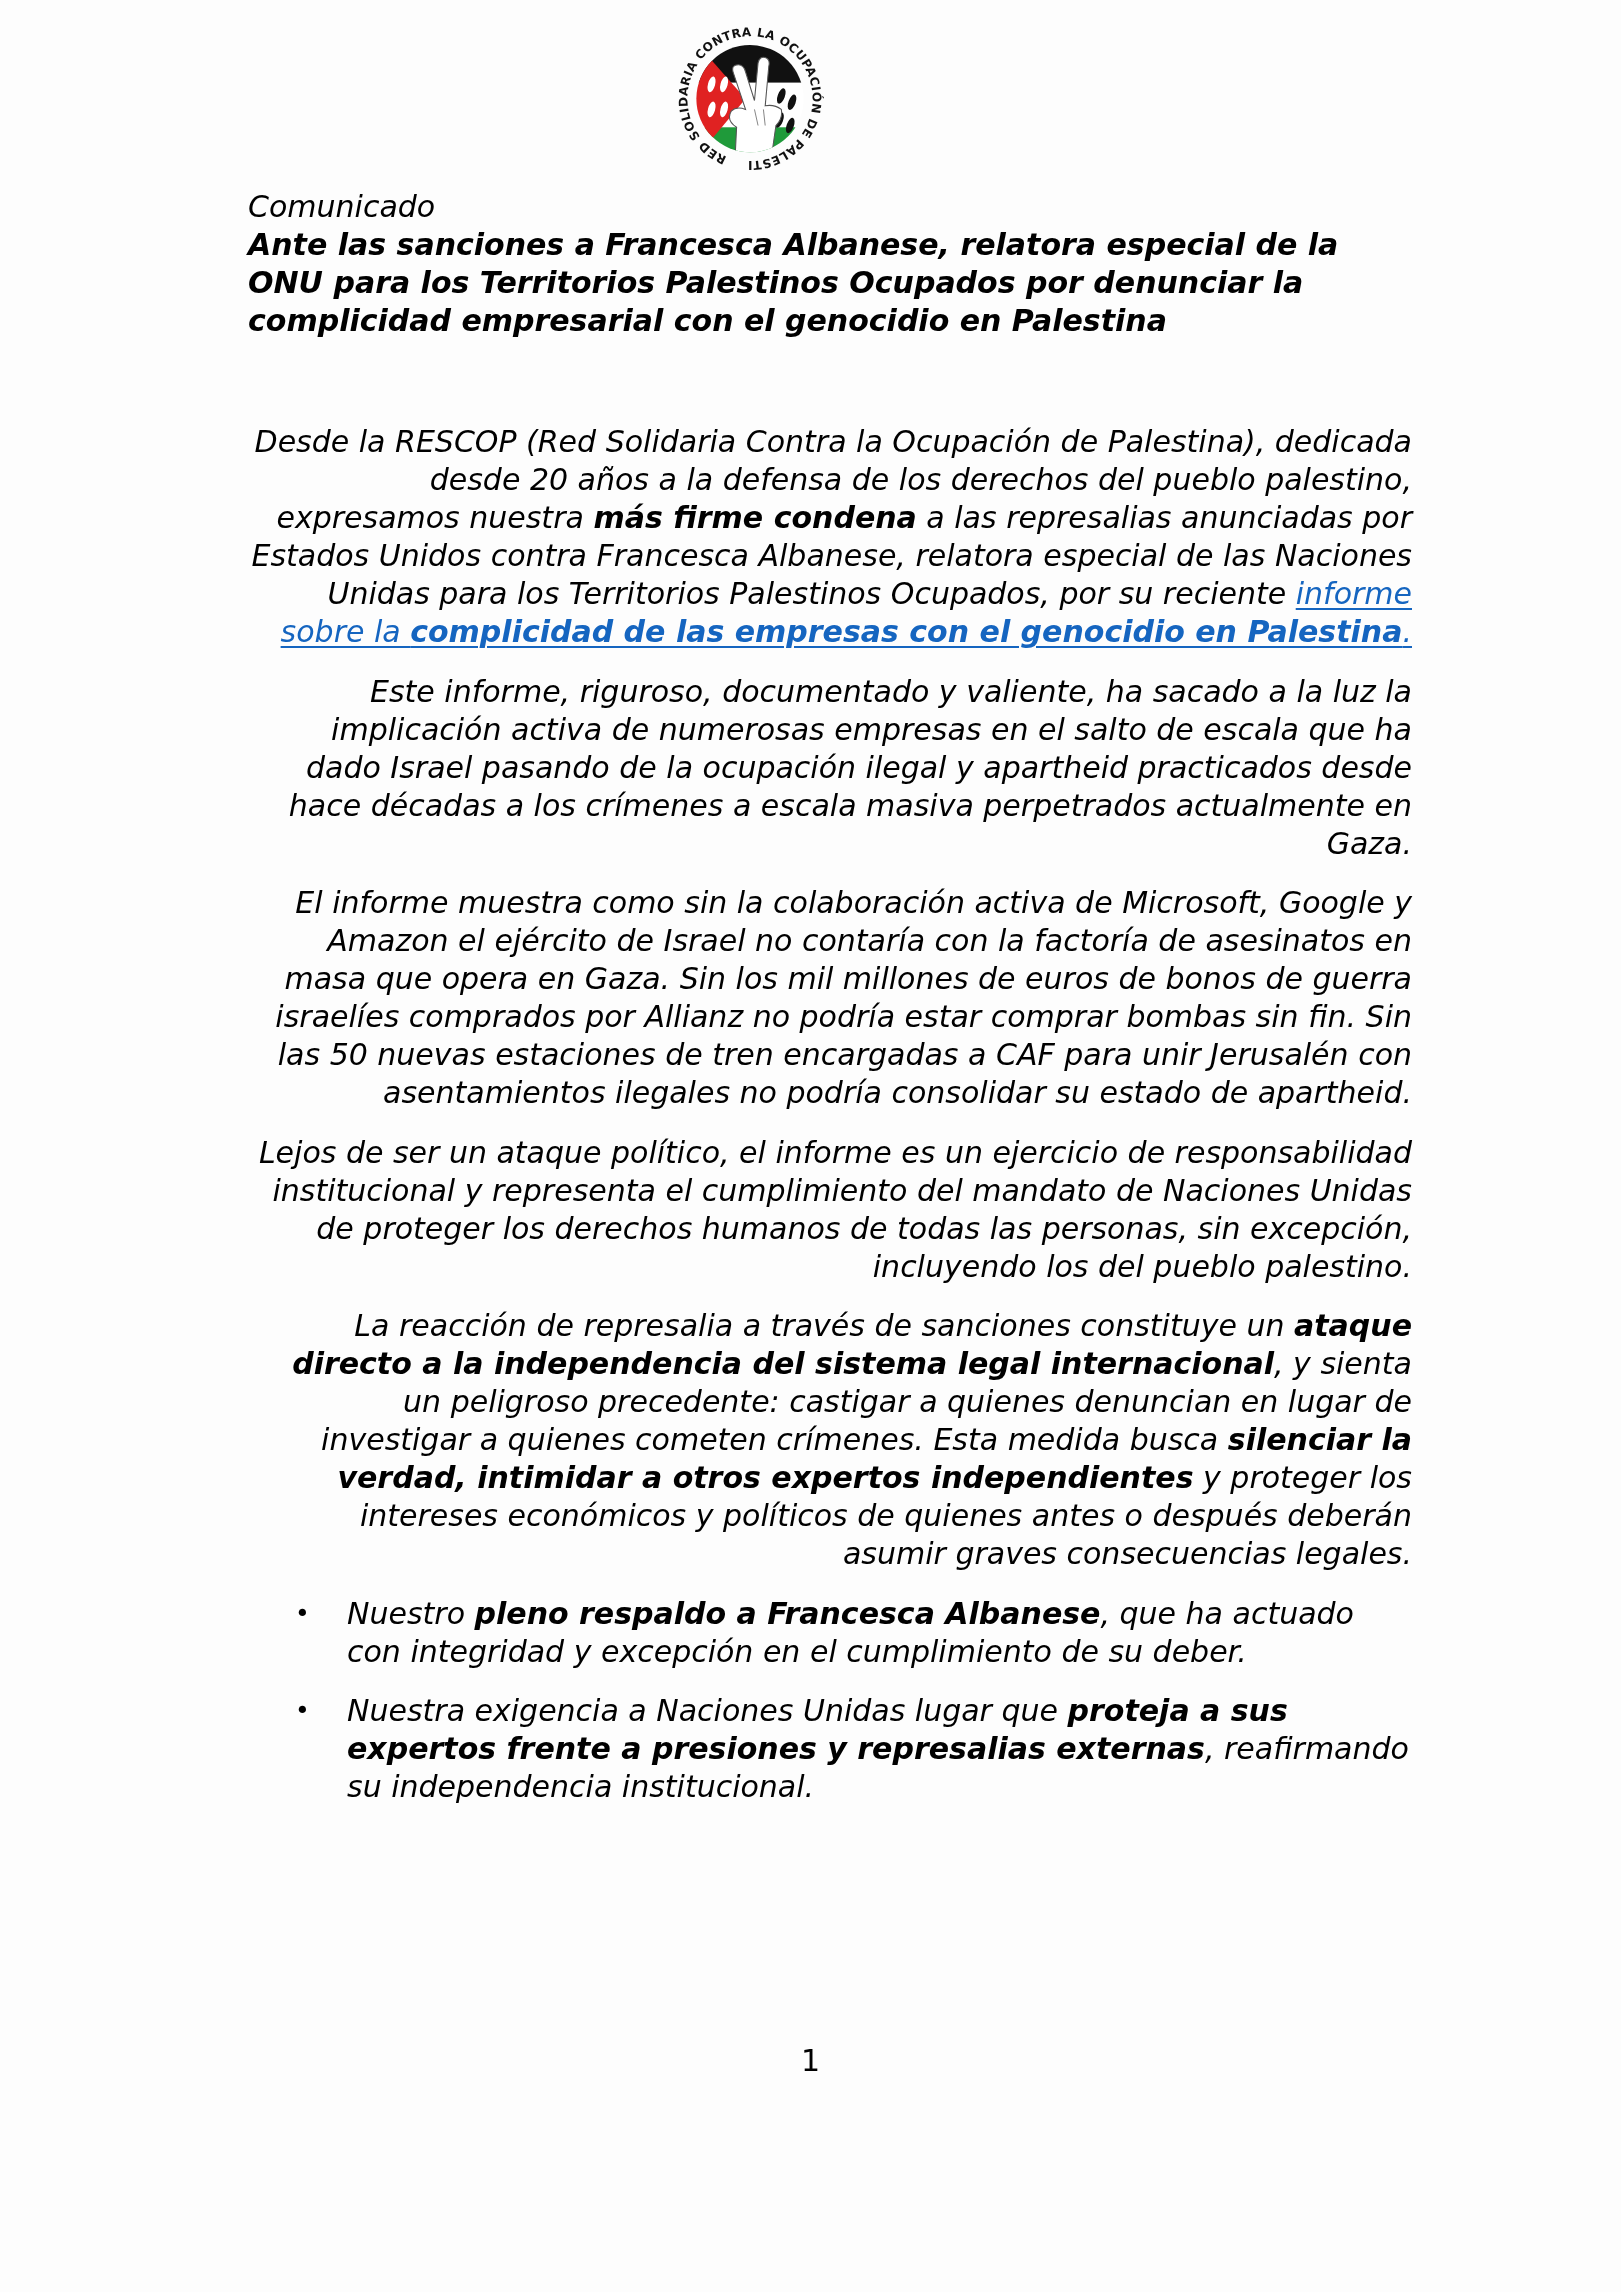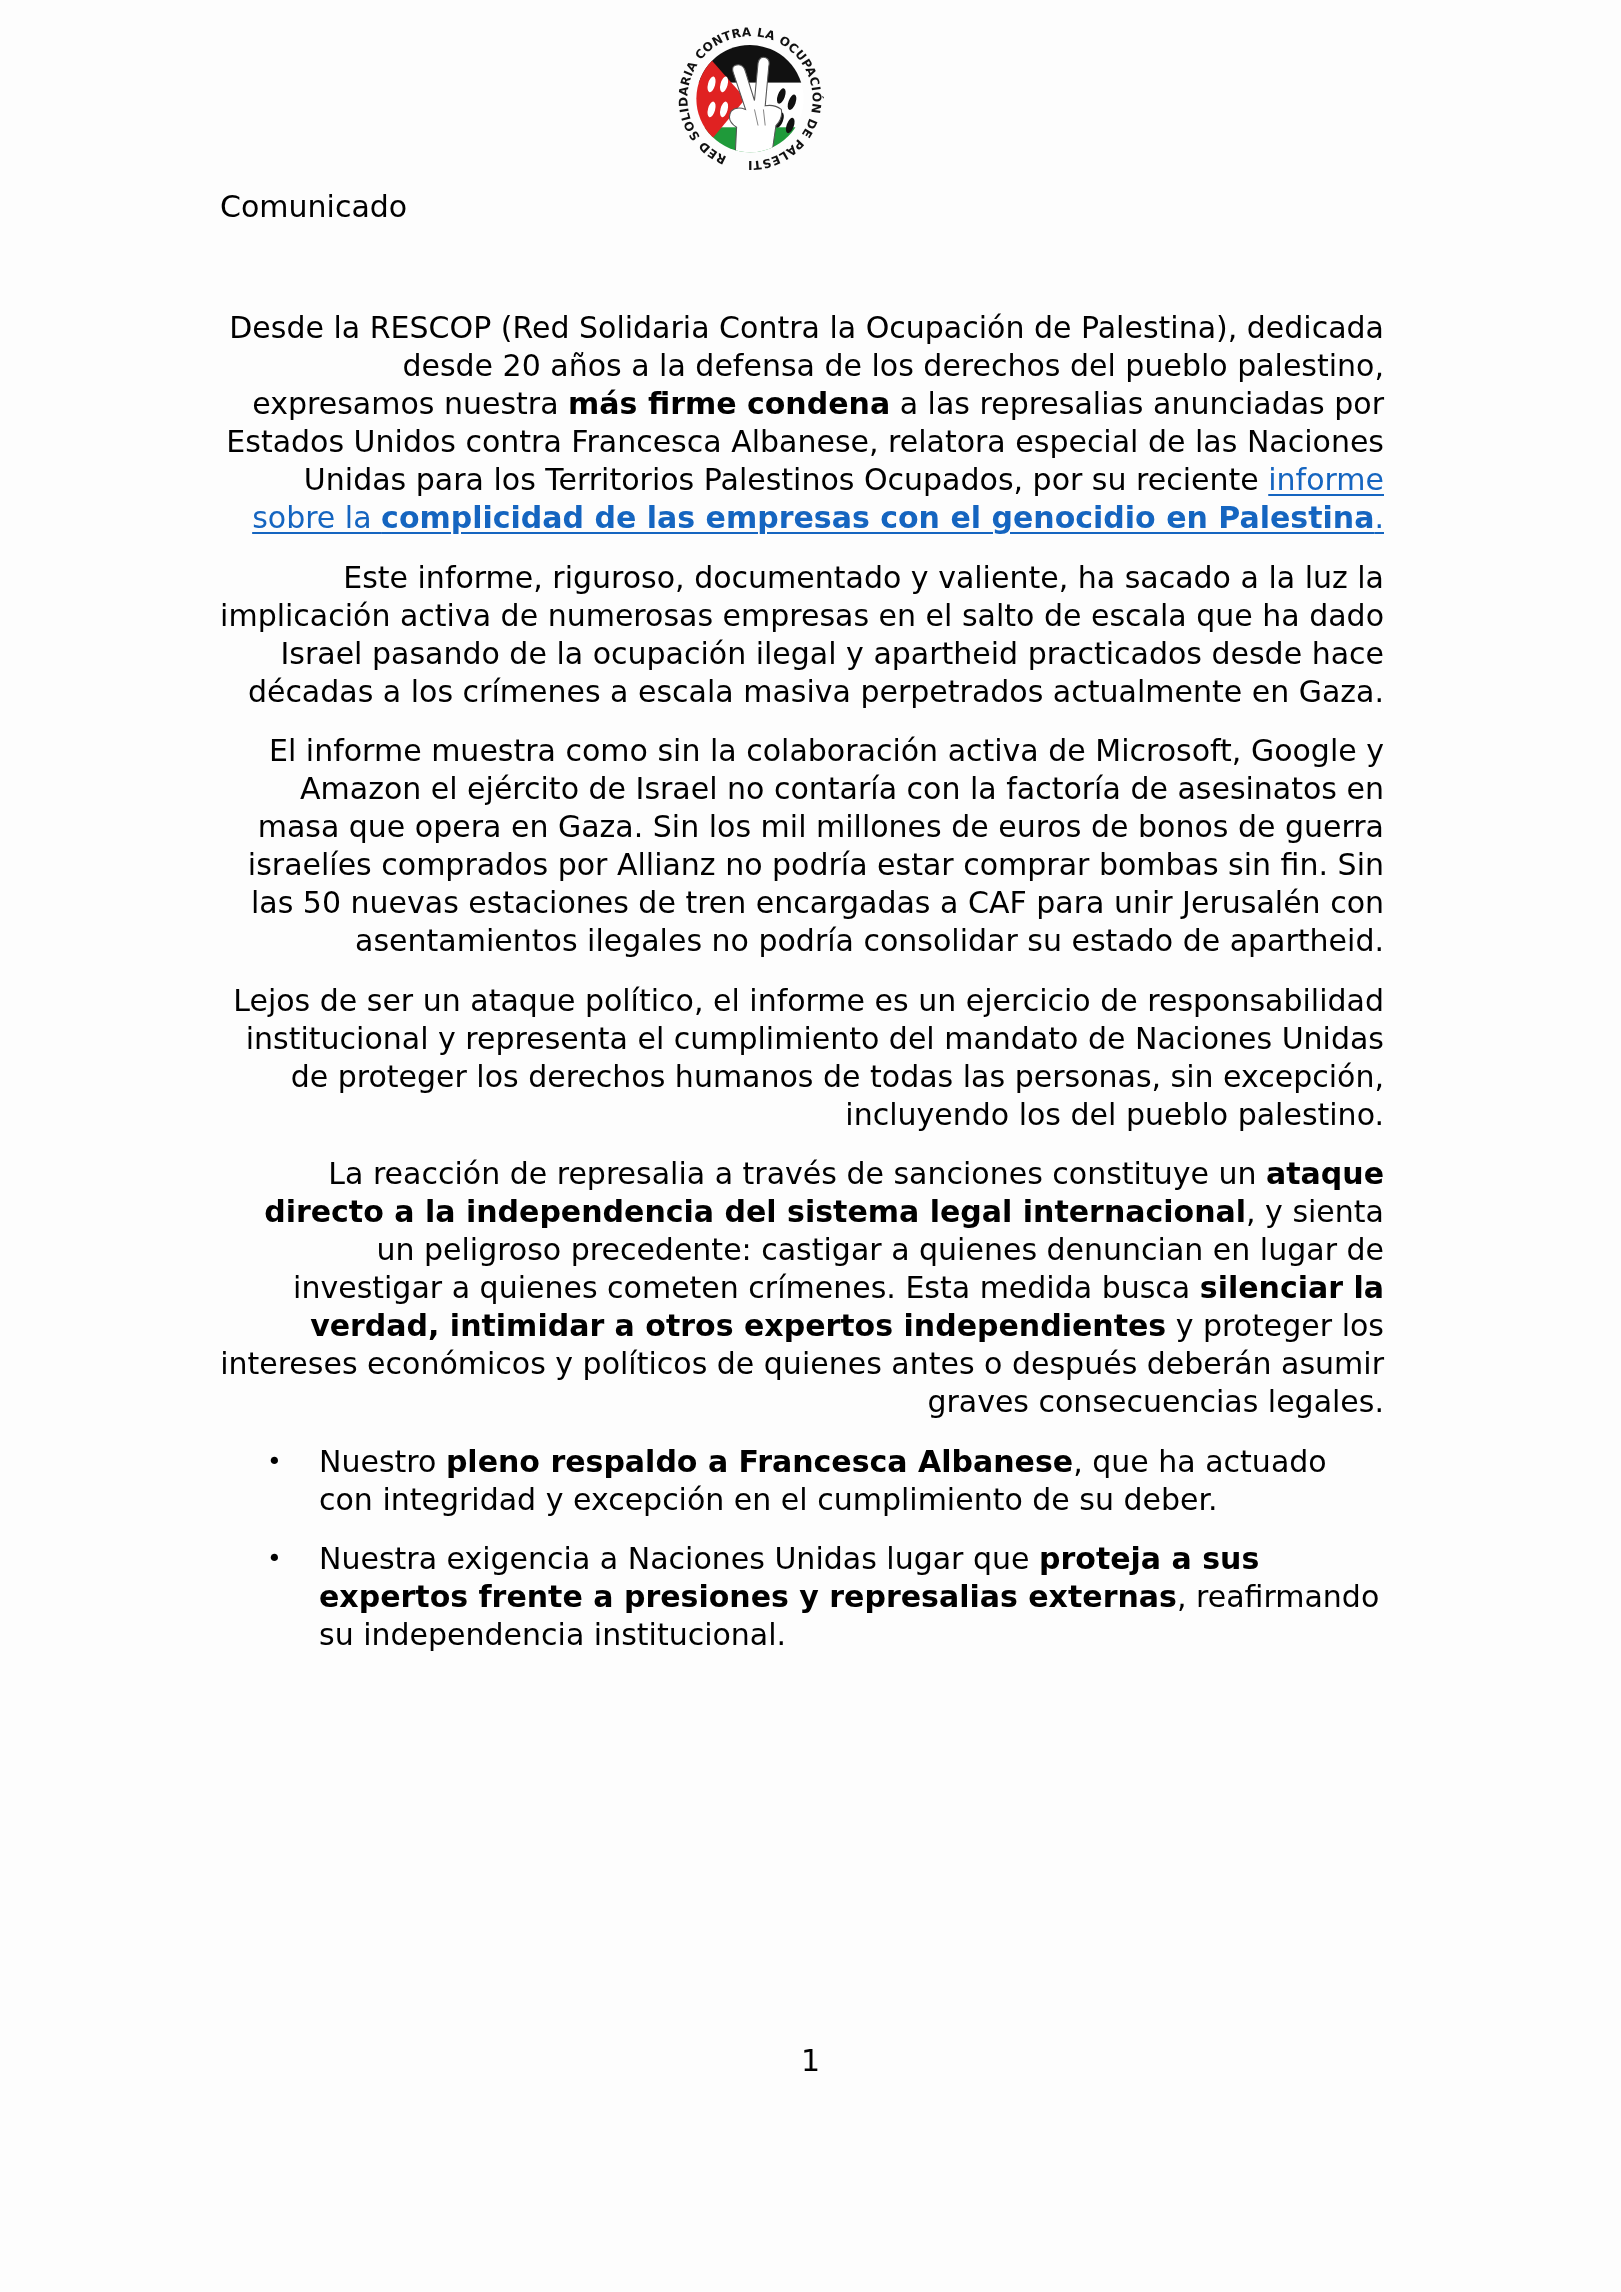--- a/index.html
+++ b/index.html
@@ -23,25 +23,26 @@
   }
   .logo {
     position: absolute;
     left: 665px;
     top: 19.7px;
     width: 170px;
     height: 152px;
   }
   .content {
     position: absolute;
-    left: 220px;
+    left: 248px;
     top: 188px;
     width: 1164px;
     font-size: 30px;
     line-height: 38px;
+    font-style: italic;
   }
   .content p { margin: 0; }
   .kicker { margin: 0; }
   .title {
     font-weight: bold;
     margin: 0 0 19.7px 0;
     width: 1146px;
   }
   .press-note { margin: 0; }
   .byline { margin: 0; }
@@ -120,20 +121,21 @@
       <line x1="100" y1="100" x2="104" y2="118" stroke="#777" stroke-width="1"></line>
       <line x1="110" y1="100" x2="112" y2="118" stroke="#777" stroke-width="1"></line>
     </g>
     <text font-family="DejaVu Sans, sans-serif" font-size="13.5" font-weight="bold" fill="#111" letter-spacing="0.5">
       <textPath href="#ringpath" startOffset="6%">RED SOLIDARIA CONTRA LA OCUPACIÓN DE PALESTINA</textPath>
     </text>
   </svg>
 
   <div class="content">
     <p class="kicker">Comunicado</p>
+    <p class="title">Ante las sanciones a Francesca Albanese, relatora especial de la ONU para los Territorios Palestinos Ocupados por denunciar la complicidad empresarial con el genocidio en Palestina</p>
 
 
     <div class="spacer-big"></div>
 
     <p class="body-para"><span>Desde la RESCOP (Red Solidaria Contra la Ocupación de Palestina), dedicada desde 20 años a la defensa de los derechos del pueblo palestino, expresamos nuestra </span><b>más firme condena</b><span> a las represalias anunciadas por Estados Unidos contra Francesca Albanese, relatora especial de las Naciones Unidas para los Territorios Palestinos Ocupados, por su reciente </span><a class="link"><span>informe sobre la </span><b>complicidad de las empresas con el genocidio en Palestina</b><span>.</span></a></p>
 
     <p class="body-para">Este informe, riguroso, documentado y valiente, ha sacado a la luz la implicación activa de numerosas empresas en el salto de escala que ha dado Israel pasando de la ocupación ilegal y apartheid practicados desde hace décadas a los crímenes a escala masiva perpetrados actualmente en Gaza.</p>
 
     <p class="body-para">El informe muestra como sin la colaboración activa de Microsoft, Google y Amazon el ejército de Israel no contaría con la factoría de asesinatos en masa que opera en Gaza. Sin los mil millones de euros de bonos de guerra israelíes comprados por Allianz no podría estar comprar bombas sin fin. Sin las 50 nuevas estaciones de tren encargadas a CAF para unir Jerusalén con asentamientos ilegales no podría consolidar su estado de apartheid.</p>
 

